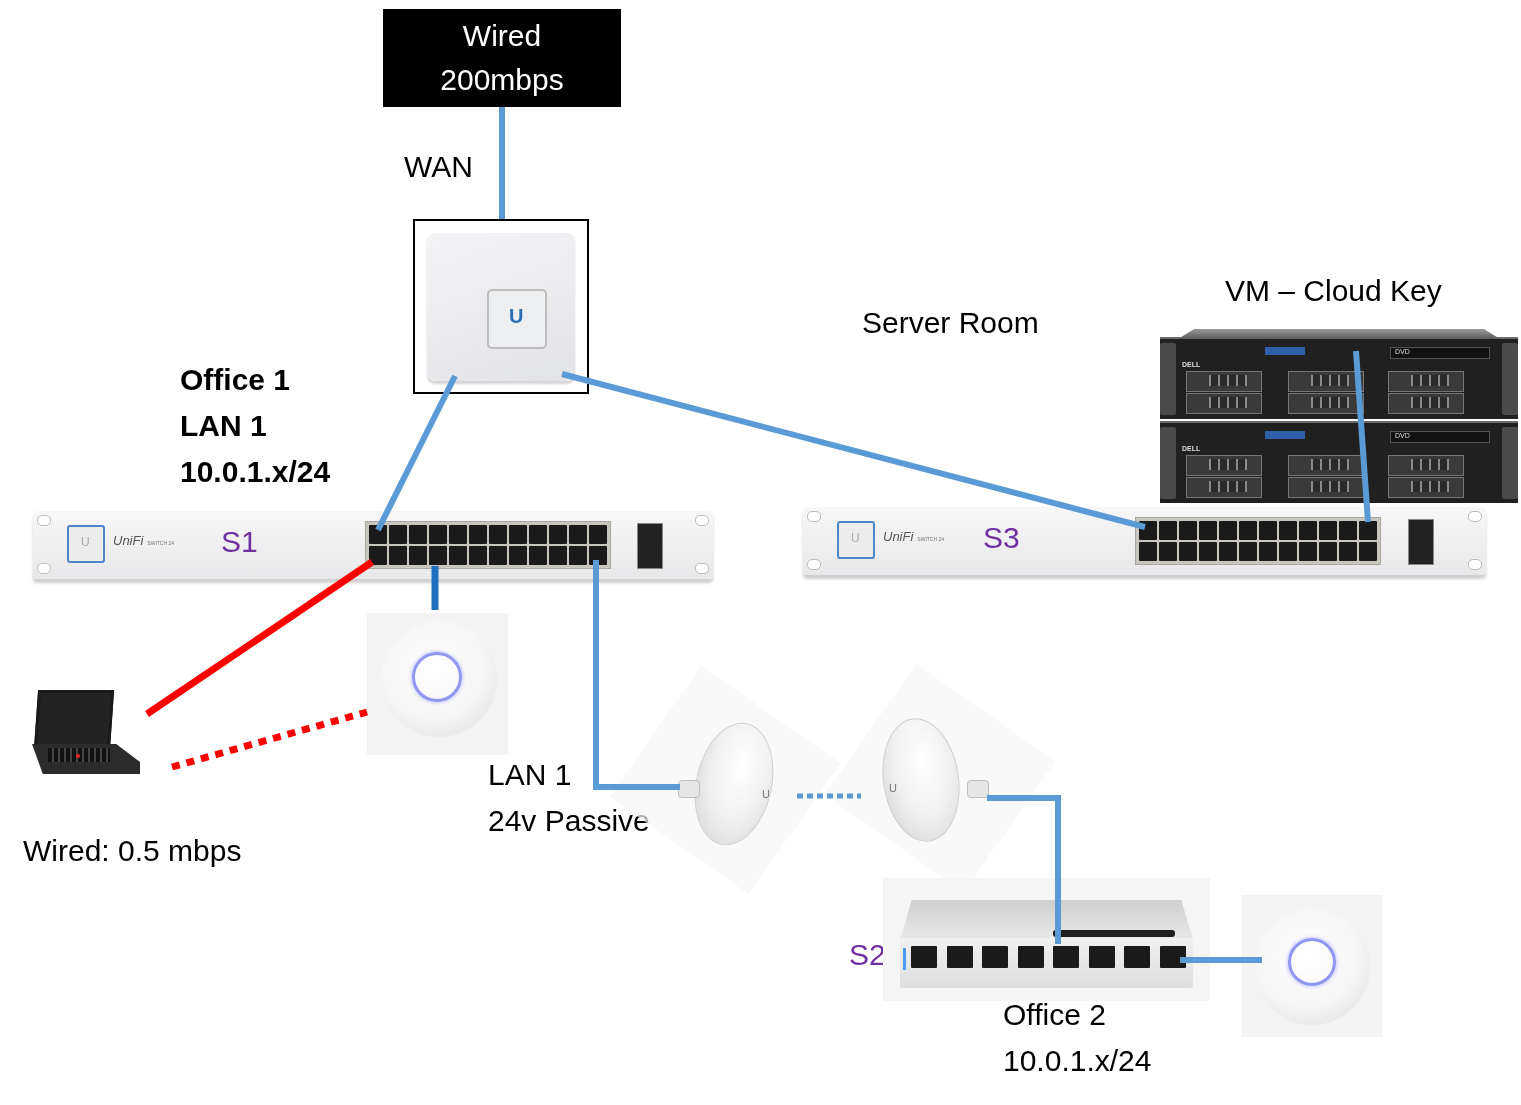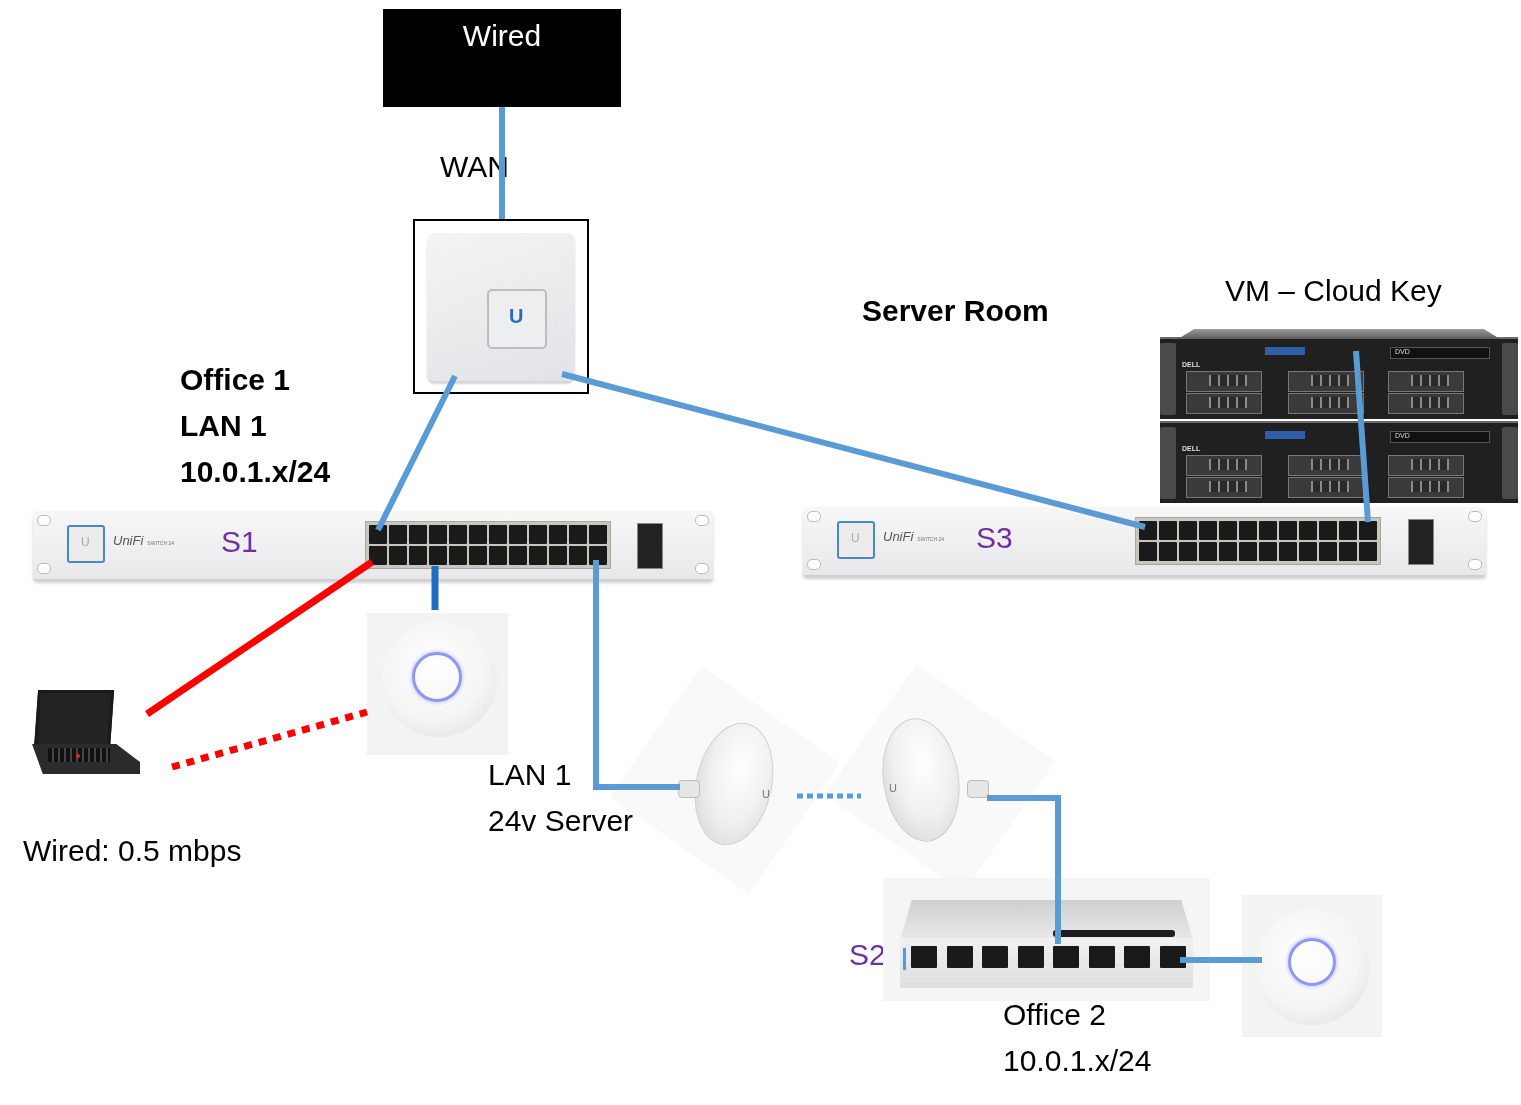--- a/index.html
+++ b/index.html
@@ -91,39 +91,40 @@
   <polyline points="596,560 596,787 680,787" fill="none" stroke="#5b9bd5" stroke-width="6"></polyline>
   <line x1="797" y1="796" x2="861" y2="796" stroke="#5b9bd5" stroke-width="5" stroke-dasharray="6,4"></line>
   <polyline points="987,798 1058,798 1058,944" fill="none" stroke="#5b9bd5" stroke-width="6"></polyline>
   <line x1="1180" y1="960" x2="1262" y2="960" stroke="#5b9bd5" stroke-width="6"></line>
   <line x1="147" y1="714" x2="372" y2="562" stroke="#ff0000" stroke-width="7"></line>
   <line x1="172" y1="767" x2="367" y2="712" stroke="#ff0000" stroke-width="7" stroke-dasharray="8,7"></line>
 </svg>
 
 <div class="abs modem">
   <div>Wired</div>
-</div>
-
-<div class="label" style="left:404px;top:144px;margin-left:36px;">WAN</div>
+  <div>200mbps</div>
+</div>
+
+<div class="label" style="left:404px;top:144px;">WAN</div>
 
 <div class="abs gateway">
   <div class="body">
     <div class="logo">
         <span>U</span>
       </div>
   </div>
 </div>
 
 <div class="label" style="left:180px;top:357px;font-weight:bold;">
   <div>Office 1</div>
   <div>LAN 1</div>
   <div>10.0.1.x/24</div>
 </div>
 
-<div class="label" style="left:862px;top:288px;font-weight:bold;">
+<div class="label" style="left:862px;top:300px;">
   <div>Server Room</div>
 </div>
 
 <div class="label" style="left:1225px;top:268px;">VM – Cloud Key</div>
 
 <div class="abs server">
   <div class="srv" style="top:12px;">
     <div class="top"></div>
     <div class="handle" style="left:0;"></div>
       <div class="handle" style="right:0;"></div>
@@ -193,21 +194,21 @@
 
 <div class="abs sw24" style="left:803px;top:507px;width:683px;">
   <div class="ear" style="left:4px;top:4px;"></div>
     <div class="ear" style="left:4px;top:52px;"></div>
   <div class="ear" style="right:4px;top:4px;"></div>
     <div class="ear" style="right:4px;top:52px;"></div>
   <div class="ulogo">
       <span>U</span>
     </div>
   <div class="brand"><span>UniFi</span><small>SWITCH 24</small></div>
-  <div class="name" style="left:173px;">S3</div>
+  <div class="name" style="left:180px;">S3</div>
   <div class="ports" style="left:332px;">
       <i></i>
       <i></i>
       <i></i>
       <i></i>
       <i></i>
       <i></i>
       <i></i>
       <i></i>
       <i></i>
@@ -241,21 +242,21 @@
   <div class="keys"></div>
   <div class="nub"></div>
 </div>
 
 <div class="label" style="left:23px;top:828px;">
   <div>Wired: 0.5 mbps</div>
 </div>
 
 <div class="label" style="left:488px;top:752px;">
   <div>LAN 1</div>
-  <div>24v Server</div>
+  <div>24v Passive</div>
 </div>
 
 <div class="dish" style="left:640px;top:700px;width:170px;height:160px;">
   <div class="bg"></div>
   <div class="face" style="left:56px;top:22px;width:74px;height:122px;transform:rotate(12deg);"></div>
   <div class="mount" style="left:38px;top:80px;"></div>
   <div class="u" style="left:122px;top:88px;">U</div>
 </div>
 <div class="dish" style="left:855px;top:698px;width:170px;height:160px;">
   <div class="bg"></div>

